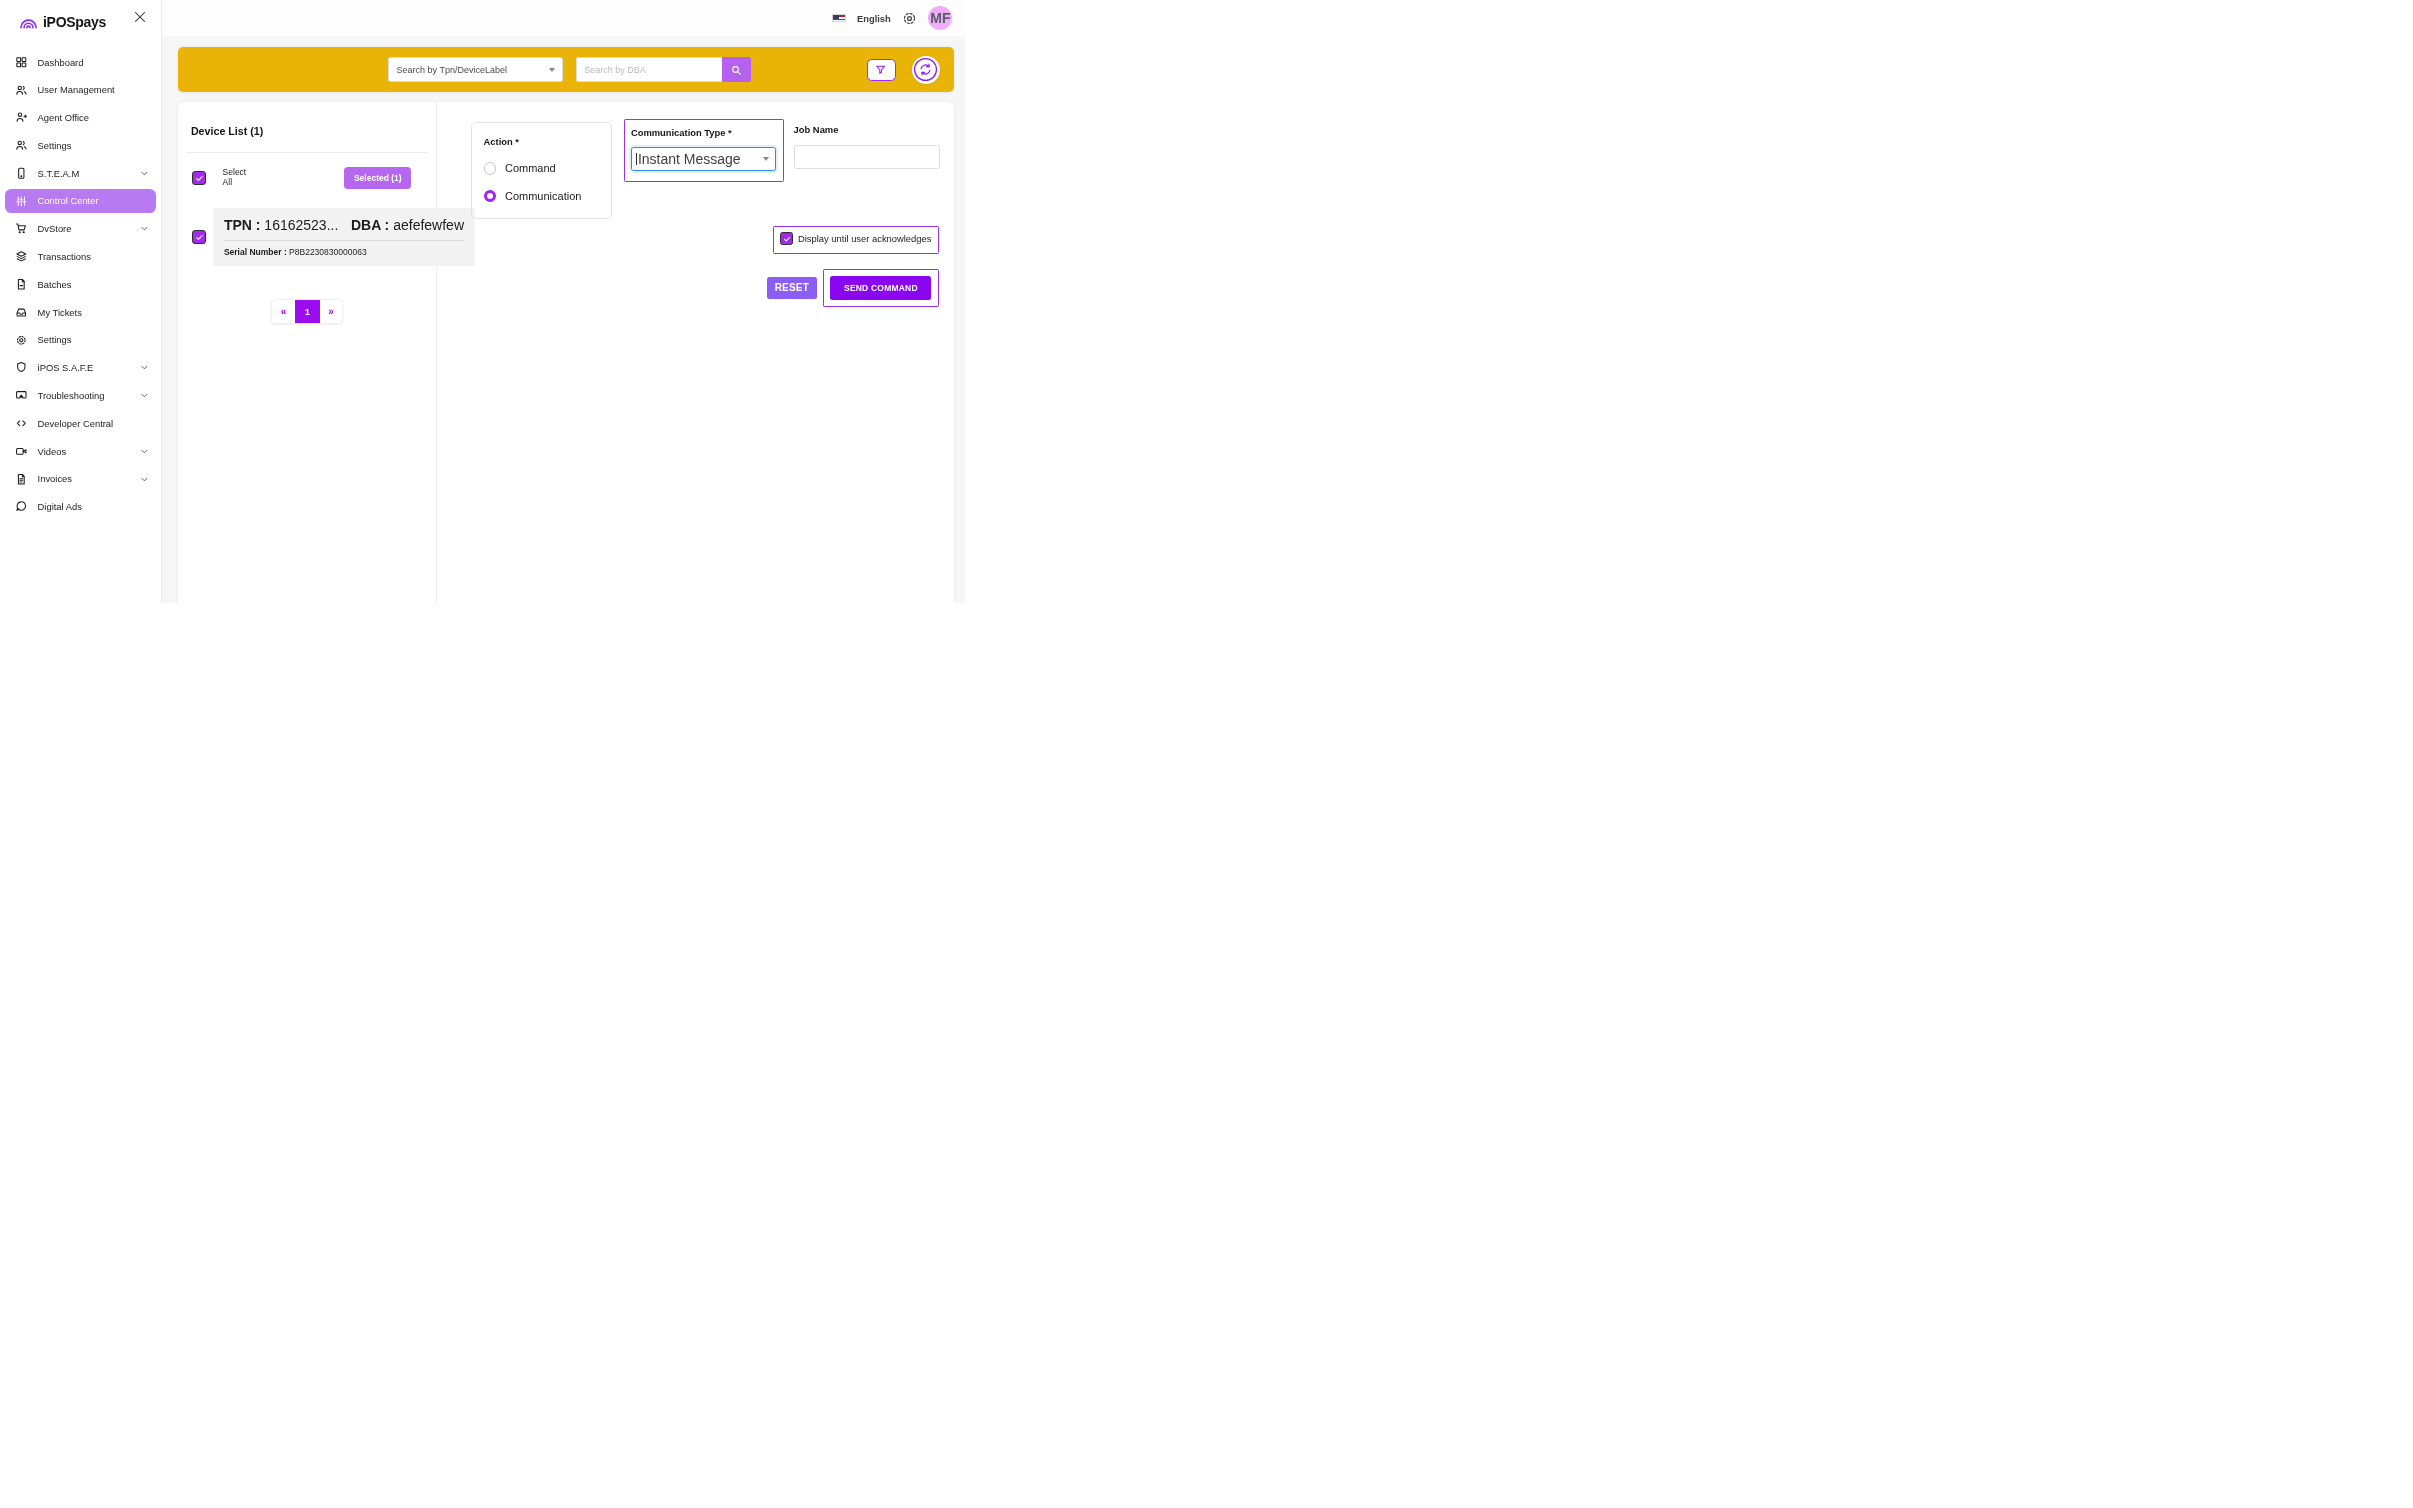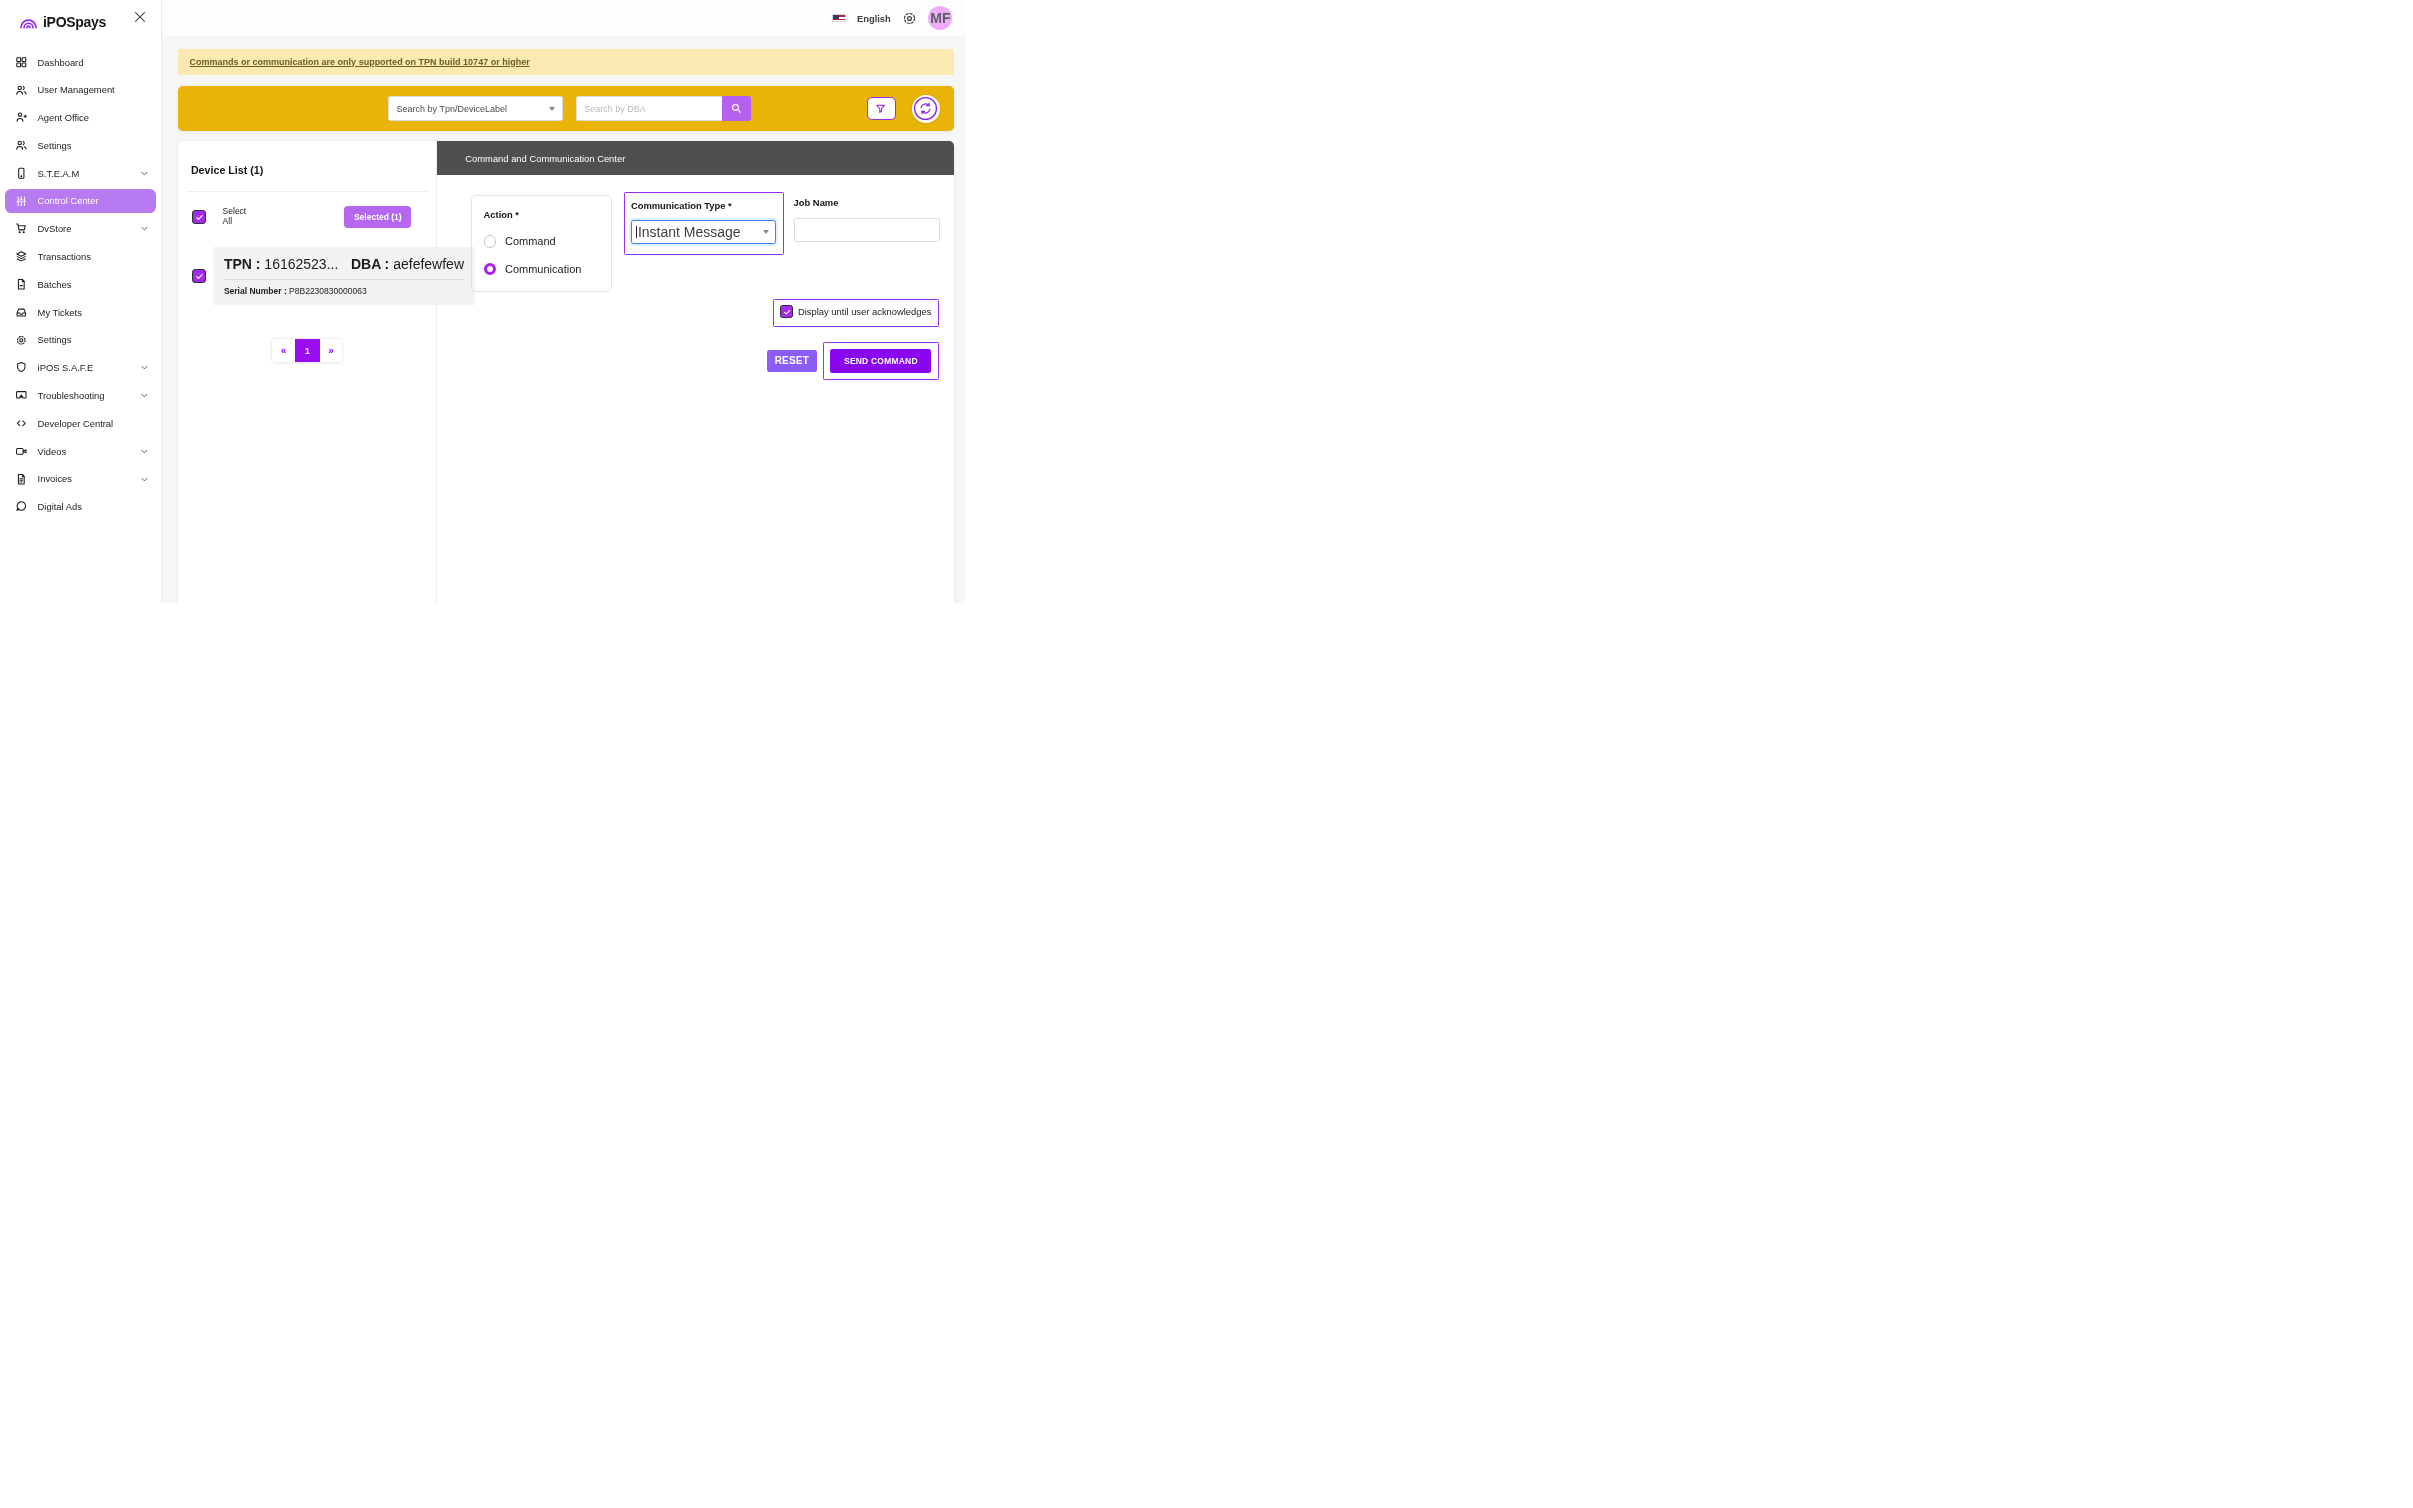--- a/index.html
+++ b/index.html
@@ -366,23 +366,20 @@
     <span class="lang-label">English</span>
     <span style="cursor:pointer;">
       <svg width="15" height="15" viewBox="0 0 24 24" fill="none" stroke="#3e3e42" stroke-width="2" stroke-linecap="round">
         <circle cx="12" cy="12" r="3.1"></circle>
           <circle cx="12" cy="12" r="8" stroke-dasharray="3.1 3.2"></circle>
       </svg>
     </span>
     <span class="avatar">MF</span>
   </div>
 
-  <div class="banner">
-    <a href="#">Commands or communication are only supported on TPN build 10747 or higher</a>
-  </div>
 
   <div class="search-card">
     <div class="tpn-dropdown">
       <span class="val">Search by Tpn/DeviceLabel</span>
       <span class="caret-down"></span>
     </div>
     <div class="dba-wrap">
       <input class="dba-input" placeholder="Search by DBA" style="">
       <button class="search-btn">
         <span>
@@ -454,23 +451,20 @@
       </div>
 
       <div class="pagination">
         <button class="page-btn">«</button>
         <button class="page-btn active">1</button>
         <button class="page-btn">»</button>
       </div>
     </div>
 
     <div class="cmd-col">
-      <div class="cmd-header">
-        <span>Command and Communication Center</span>
-      </div>
 
       <div class="cmd-body">
         <div class="row1">
           <div class="action-box">
             <div class="field-label">Action *</div>
             <div class="radio-row">
               <span class="radio"></span>
               <span class="radio-label">Command</span>
             </div>
             <div class="radio-row">

